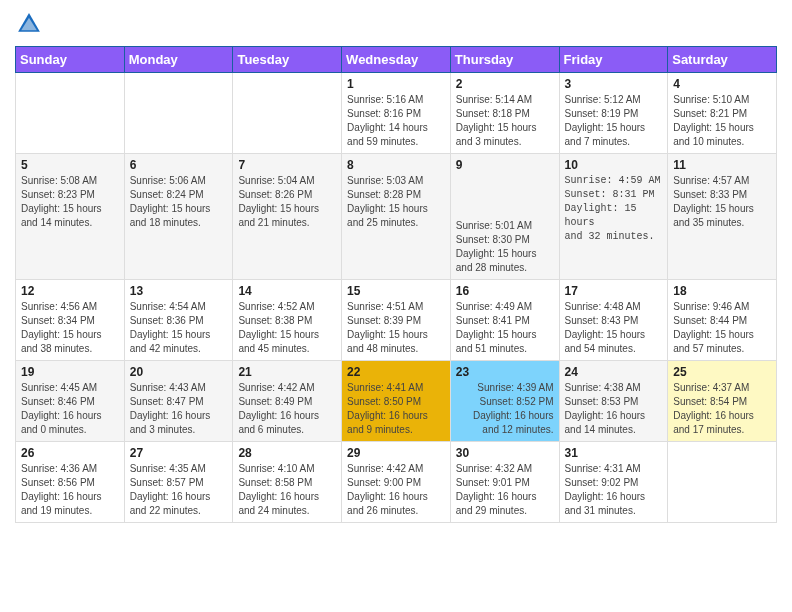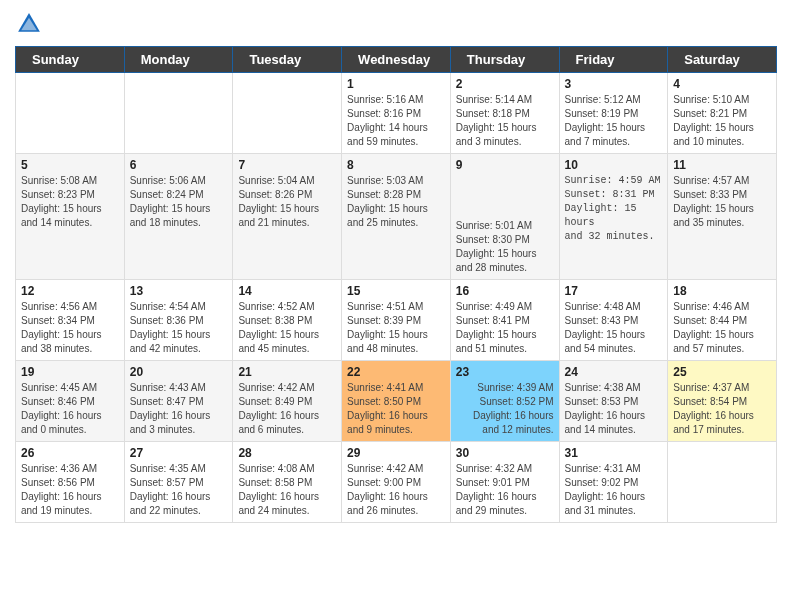--- a/index.html
+++ b/index.html
@@ -48,25 +48,25 @@
     .location {
       font-size: 15px;
       color: #555;
     }
     .calendar {
       width: 100%;
       border-collapse: collapse;
       border: 1px solid #ccc;
     }
     .calendar th {
-      background: #404040;
+      background: #8b5cf6;
       color: #fff;
       font-size: 13px;
       font-weight: bold;
-      padding: 5px 16px;
+      padding: 5px 4px;
       text-align: left;
       border: 1px solid #1a5fa0;
     }
     .calendar td {
       width: calc(100% / 7);
       vertical-align: top;
       padding: 4px 5px 4px 5px;
       border: 1px solid #ddd;
       font-size: 10.5px;
       color: #333;
@@ -248,21 +248,21 @@
           </td>
           <td>
             <div class="day-number">17</div>
             <div class="day-info" style="white-space: pre-line;">Sunrise: 4:48 AM
 Sunset: 8:43 PM
 Daylight: 15 hours
 and 54 minutes.</div>
           </td>
           <td>
             <div class="day-number">18</div>
-            <div class="day-info" style="white-space: pre-line;">Sunrise: 4:46 AM
+            <div class="day-info" style="white-space: pre-line;">Sunrise: 9:46 AM
 Sunset: 8:44 PM
 Daylight: 15 hours
 and 57 minutes.</div>
           </td>
         </tr>
         <tr>
           <td style="background: rgb(245, 245, 245);">
             <div class="day-number">19</div>
             <div class="day-info" style="white-space: pre-line;">Sunrise: 4:45 AM
 Sunset: 8:46 PM
@@ -276,21 +276,21 @@
 Daylight: 16 hours
 and 3 minutes.</div>
           </td>
           <td style="background: rgb(245, 245, 245);">
             <div class="day-number">21</div>
             <div class="day-info" style="white-space: pre-line;">Sunrise: 4:42 AM
 Sunset: 8:49 PM
 Daylight: 16 hours
 and 6 minutes.</div>
           </td>
-          <td style="background: #fdba74;">
+          <td style="background: #eab308;">
             <div class="day-number">22</div>
             <div class="day-info" style="white-space: pre-line;">Sunrise: 4:41 AM
 Sunset: 8:50 PM
 Daylight: 16 hours
 and 9 minutes.</div>
           </td>
           <td style="background: #7dd3fc;">
             <div class="day-number">23</div>
             <div class="day-info" style="white-space: pre-line; text-align: right;">Sunrise: 4:39 AM
 Sunset: 8:52 PM
@@ -322,21 +322,21 @@
           </td>
           <td>
             <div class="day-number">27</div>
             <div class="day-info" style="white-space: pre-line;">Sunrise: 4:35 AM
 Sunset: 8:57 PM
 Daylight: 16 hours
 and 22 minutes.</div>
           </td>
           <td>
             <div class="day-number">28</div>
-            <div class="day-info" style="white-space: pre-line;">Sunrise: 4:08 AM
+            <div class="day-info" style="white-space: pre-line;">Sunrise: 4:10 AM
 Sunset: 8:58 PM
 Daylight: 16 hours
 and 24 minutes.</div>
           </td>
           <td>
             <div class="day-number">29</div>
             <div class="day-info" style="white-space: pre-line;">Sunrise: 4:42 AM
 Sunset: 9:00 PM
 Daylight: 16 hours
 and 26 minutes.</div>

